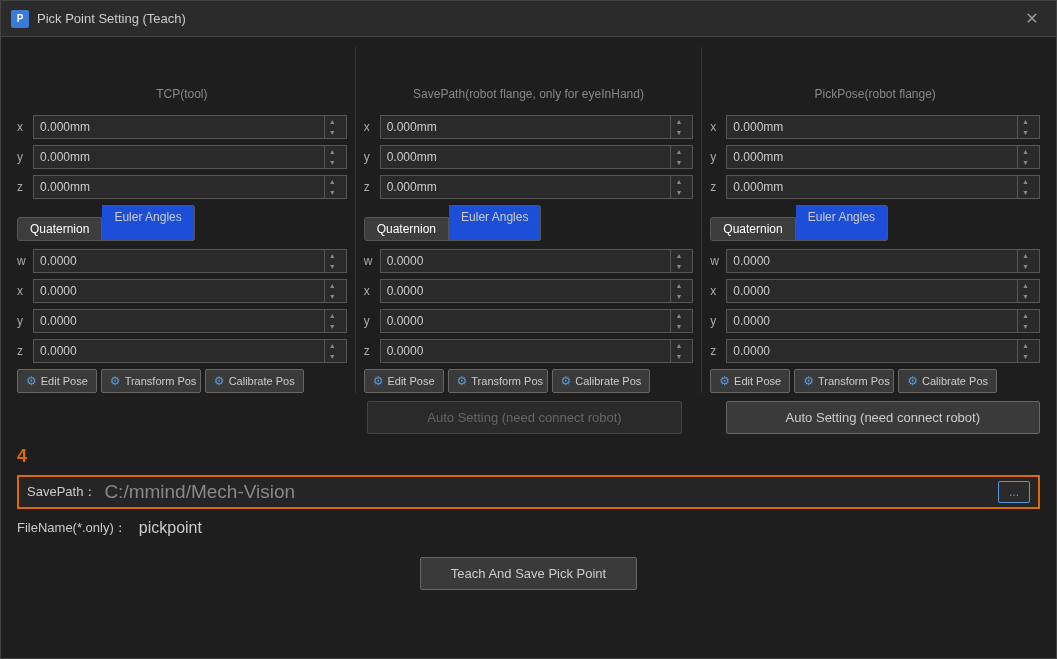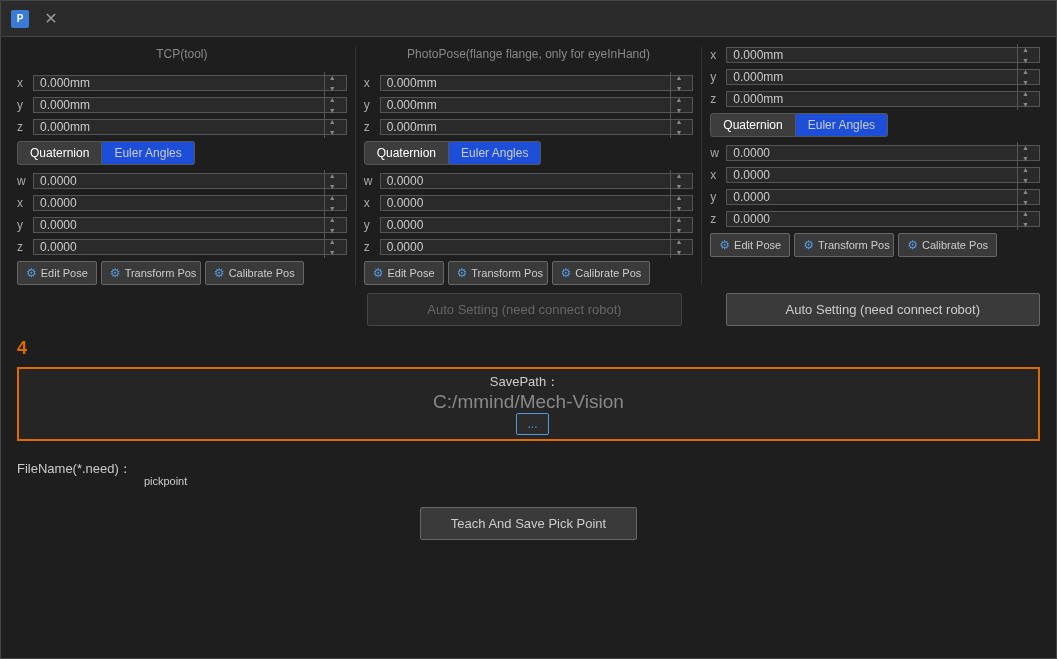--- a/index.html
+++ b/index.html
@@ -65,35 +65,36 @@
       display: flex;
       flex-direction: column;
       overflow: hidden;
     }
     .column-header {
       text-align: center;
       color: #888;
       font-size: 12px;
       margin-bottom: 10px;
       padding-bottom: 4px;
+      margin-top: 40px;
     }
     .field-row {
       display: flex;
       align-items: center;
       margin-bottom: 6px;
     }
     .field-label {
       width: 16px;
       color: #aaa;
       font-size: 12px;
       flex-shrink: 0;
     }
     .spinbox {
       flex: 1;
-      height: 16px;
+      height: 24px;
       background: #2a2a2a;
       border: 1px solid #555;
       color: #ccc;
       font-size: 12px;
       padding: 0 6px;
       display: flex;
       align-items: center;
       position: relative;
     }
     .spinbox-value {
@@ -126,21 +127,21 @@
       font-size: 12px;
       cursor: pointer;
       border: 1px solid #555;
       color: #ccc;
       background: #1d4ed8;
     }
     .tab-btn.active {
       background: #3d3d3d;
       color: #fff;
     }
-    .tab-btn:first-child { border-radius: 3px 0 0 3px; }
+    .tab-btn:first-child { border-radius: 3px 0 0 3px; margin-top: 12px; }
     .tab-btn:last-child { border-radius: 0 3px 3px 0; border-left: none; }
     .action-btn {
       display: inline-flex;
       align-items: center;
       gap: 4px;
       padding: 4px 8px;
       font-size: 11px;
       cursor: pointer;
       background: #3a3a3a;
       border: 1px solid #666;
@@ -190,21 +191,20 @@
       font-weight: bold;
       margin-top: 12px;
     }
     .save-path-row {
       display: flex;
       align-items: center;
       margin-top: 8px;
       border: 2px solid #e06a00;
       background: #252525;
       padding: 4px 8px;
-      flex-direction: column;
     }
     .save-path-label {
       color: #ccc;
       font-size: 13px;
       flex-shrink: 0;
       margin-right: 8px;
     }
     .save-path-value {
       flex: 1;
       color: #888;
@@ -225,22 +225,21 @@
       align-items: center;
       margin-top: 10px;
     }
     .filename-label {
       color: #ccc;
       font-size: 13px;
       margin-right: 12px;
     }
     .filename-value {
       color: #ccc;
-      font-size: 11px;
-      margin-top: 24px;
+      font-size: 16px;
     }
     .bottom-btn-row {
       display: flex;
       justify-content: center;
       margin-top: 20px;
     }
     .calc-save-btn {
       padding: 8px 30px;
       background: #3a3a3a;
       border: 1px solid #666;
@@ -259,20 +258,21 @@
   </style>
 </head>
 <body>
 
 <div class="window">
 
   <div class="titlebar">
     <div class="titlebar-icon">
       <span>P</span>
     </div>
+    <span class="titlebar-title">Pick Point Setting  (Teach)</span>
     <div class="titlebar-close">✕</div>
   </div>
 
   <div class="content">
 
     <div class="columns-wrapper">
 
       <div class="col-tcp">
         <div class="column-header">TCP(tool)</div>
 
@@ -363,21 +363,21 @@
             <span>Transform Pos</span>
           </button>
           <button class="action-btn">
             <span class="gear-icon">⚙</span>
             <span>Calibrate Pos</span>
           </button>
         </div>
       </div>
 
       <div class="col-photo">
-        <div class="column-header">PhotoPose(flange flange, only for eyeInHand)</div>
+        <div class="column-header">SavePath(robot flange, only for eyeInHand)</div>
         <div class="field-row">
           <span class="field-label">x</span>
           <div class="spinbox">
             <span class="spinbox-value">0.000mm</span>
             <div class="spinbox-arrows">
               <div class="spinbox-up">▲</div>
               <div class="spinbox-down">▼</div>
             </div>
           </div>
         </div>
@@ -455,20 +455,21 @@
             <span>Transform Pos</span>
           </button>
           <button class="action-btn">
             <span class="gear-icon">⚙</span>
             <span>Calibrate Pos</span>
           </button>
         </div>
       </div>
 
       <div class="col-pick">
+        <div class="column-header">PickPose(robot flange)</div>
         <div class="field-row">
           <span class="field-label">x</span>
           <div class="spinbox">
             <span class="spinbox-value">0.000mm</span>
             <div class="spinbox-arrows">
               <div class="spinbox-up">▲</div>
               <div class="spinbox-down">▼</div>
             </div>
           </div>
         </div>
@@ -565,21 +566,21 @@
 
     <div class="step-indicator">4</div>
 
     <div class="save-path-row">
       <span class="save-path-label">SavePath：</span>
       <span class="save-path-value">C:/mmind/Mech-Vision</span>
       <button class="browse-btn">...</button>
     </div>
 
     <div class="filename-row">
-      <span class="filename-label">FileName(*.need)：</span>
+      <span class="filename-label">FileName(*.only)：</span>
       <span class="filename-value">pickpoint</span>
     </div>
 
     <div class="bottom-btn-row">
       <button class="calc-save-btn">Teach And Save Pick Point</button>
     </div>
   </div>
 </div>
 
 </body></html>

